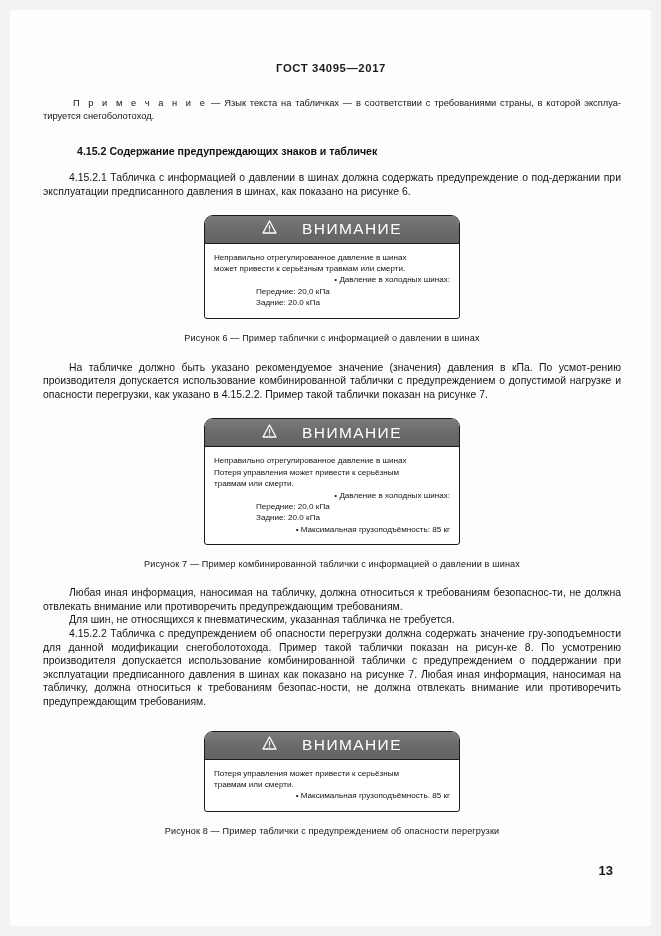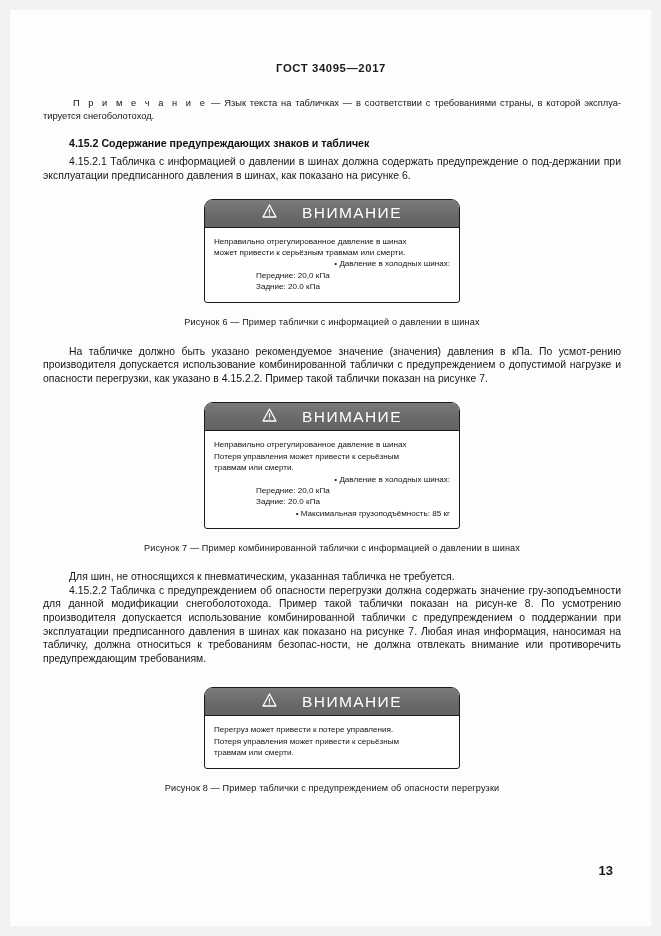--- a/index.html
+++ b/index.html
@@ -65,21 +65,21 @@
     text-align: justify;
     margin: 0;
   }
   .note .spaced {
     letter-spacing: 2.4px;
   }
   .heading {
     font-size: 10.6px;
     font-weight: bold;
     color: #0f0f0f;
-    margin: 0;
+    margin: 8px;
   }
 
   
   .figure {
     display: flex;
     flex-direction: column;
     align-items: center;
   }
   .label-box {
     width: 256px;
@@ -210,43 +210,44 @@
           <div class="label-line sub">Передние: 20,0 кПа</div>
           <div class="label-line sub">Задние: 20.0 кПа</div>
           <div class="label-line bullet">• Максимальная грузоподъёмность: 85 кг</div>
         </div>
       </div>
       <div class="caption">Рисунок 7 — Пример комбинированной таблички с информацией о давлении в шинах</div>
     </div>
 
     <div style="height:17px"></div>
 
+    <p class="body"><span class="ind"></span><span>Любая иная информация, наносимая на табличку, должна относиться к требованиям безопаснос-ти, не должна отвлекать внимание или противоречить предупреждающим требованиям.</span></p>
 
     <p class="body"><span class="ind"></span><span>Для шин, не относящихся к пневматическим, указанная табличка не требуется.</span></p>
 
     <p class="body"><span class="ind"></span><span>4.15.2.2  Табличка с предупреждением об опасности перегрузки должна содержать значение гру-зоподъемности для данной модификации снегоболотохода. Пример такой таблички показан на рисун-ке  8.  По  усмотрению  производителя  допускается  использование  комбинированной  таблички  с предупреждением о поддержании при эксплуатации предписанного давления в шинах как показано на рисунке 7. Любая иная информация, наносимая на табличку, должна относиться к требованиям безопас-ности, не должна отвлекать внимание или противоречить предупреждающим требованиям.</span></p>
 
     <div style="height:22px"></div>
 
     <div class="figure">
       <div class="label-box">
         <div class="label-head">
           <span class="warn-tri">
             <svg width="15" height="14" viewBox="0 0 15 14" aria-hidden="true">
               <path d="M7.5 1 L14 13 L1 13 Z" fill="none" stroke="#ffffff" stroke-width="1.3" stroke-linejoin="round"></path>
               <rect x="6.9" y="5.2" width="1.2" height="4.2" fill="#ffffff"></rect>
               <rect x="6.9" y="10.3" width="1.2" height="1.2" fill="#ffffff"></rect>
             </svg>
           </span>
           <span class="label-head-text">ВНИМАНИЕ</span>
         </div>
         <div class="label-body">
-          <div class="label-line">Перегруз может привести к потере управления.</div>
           <div class="label-line">Потеря управления может привести к серьёзным</div>
           <div class="label-line">травмам или смерти.</div>
+          <div class="label-line bullet">• Максимальная грузоподъёмность. 85 кг</div>
         </div>
       </div>
       <div class="caption">Рисунок 8 — Пример таблички с предупреждением об опасности перегрузки</div>
     </div>
 
   </div>
 
   <div class="page-number">13</div>
 
  </div>

